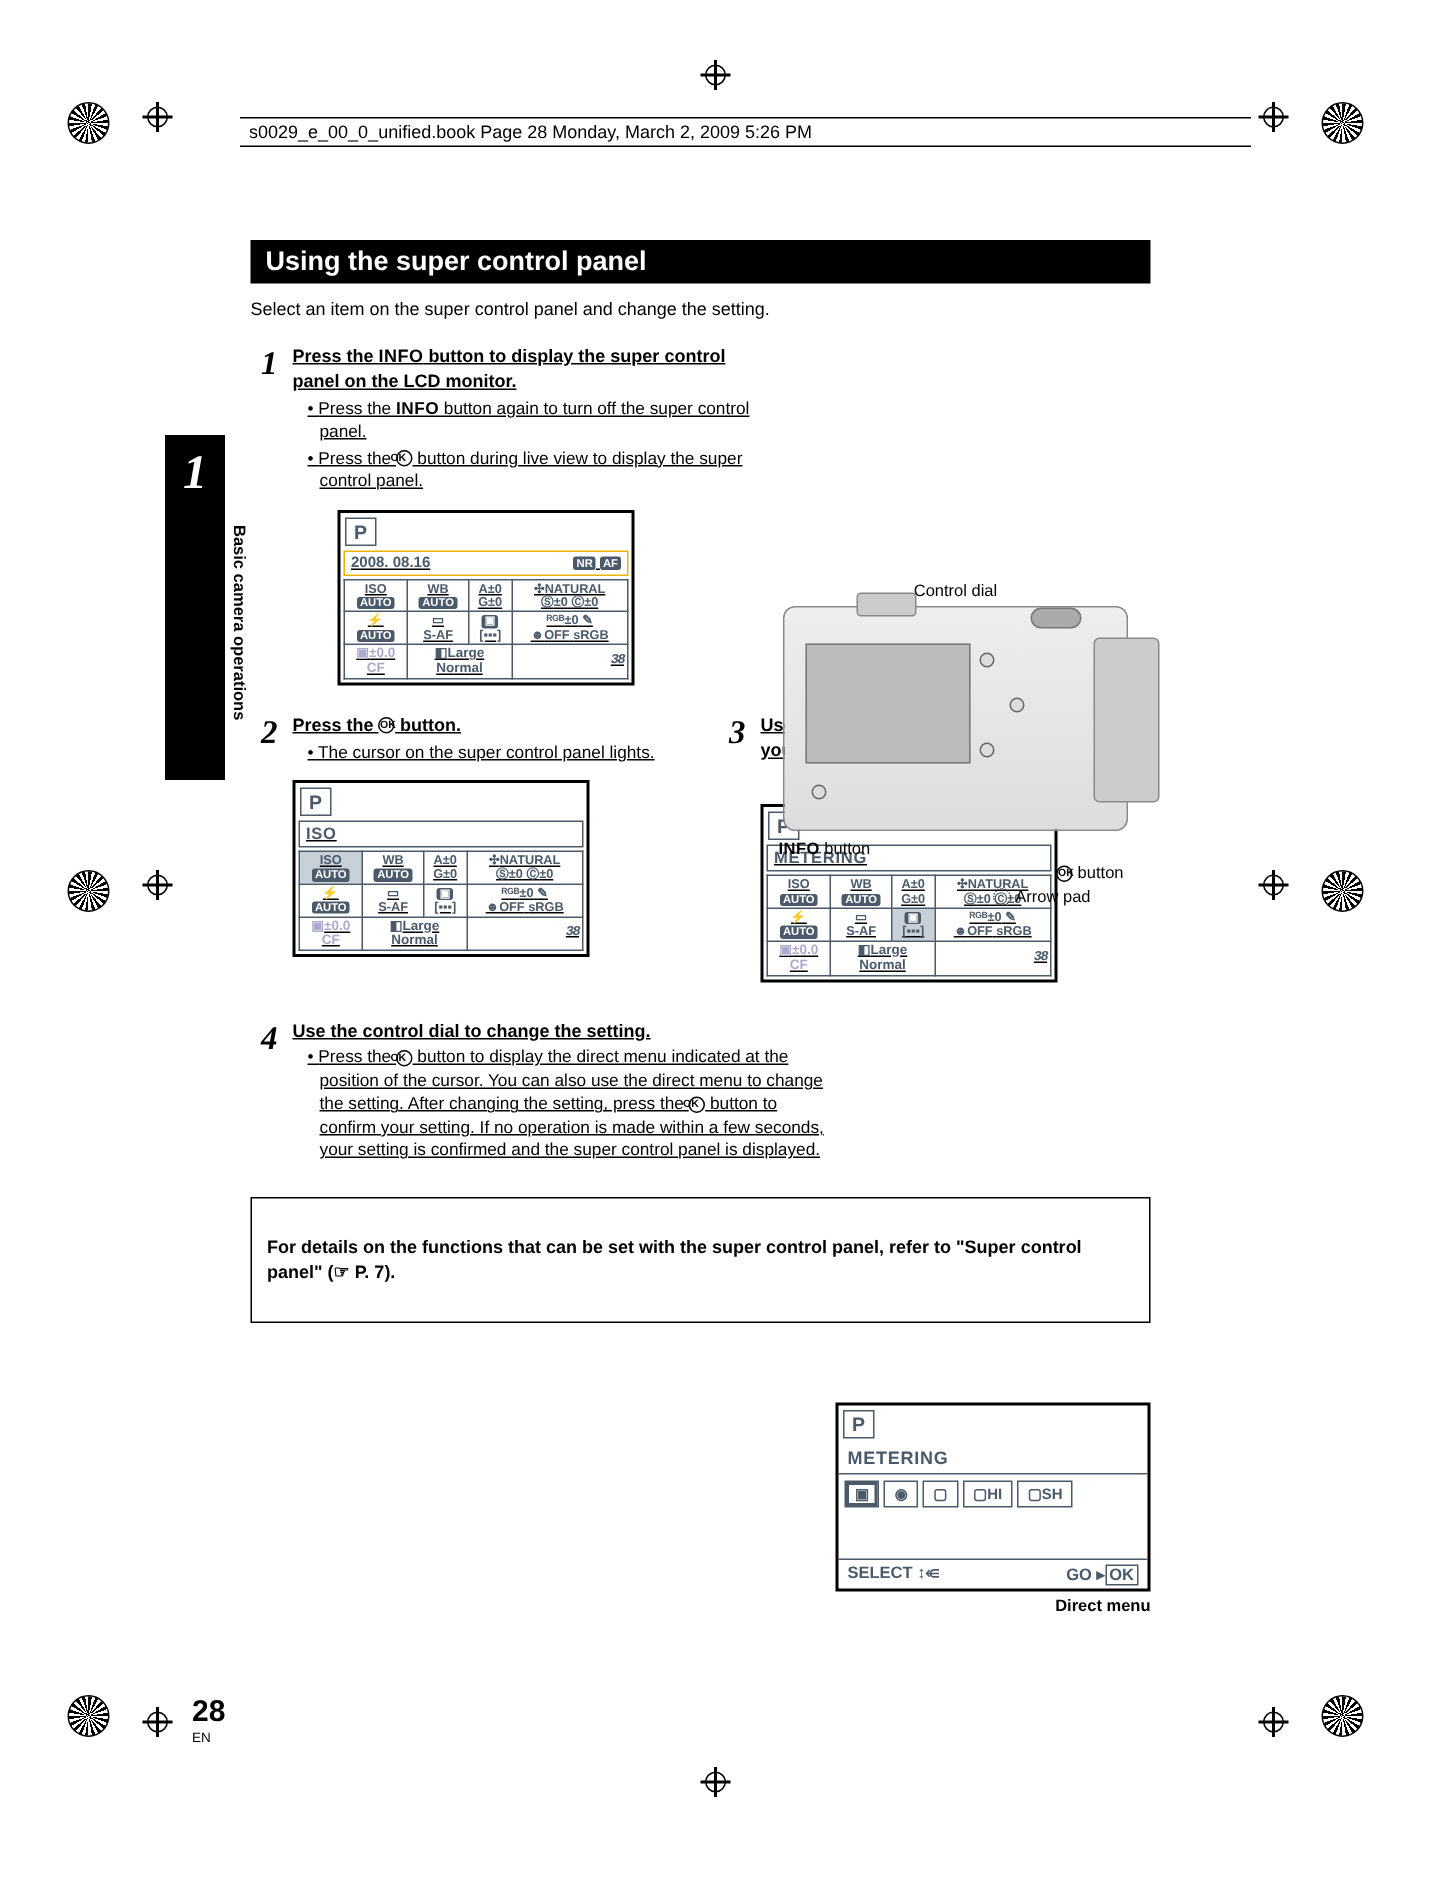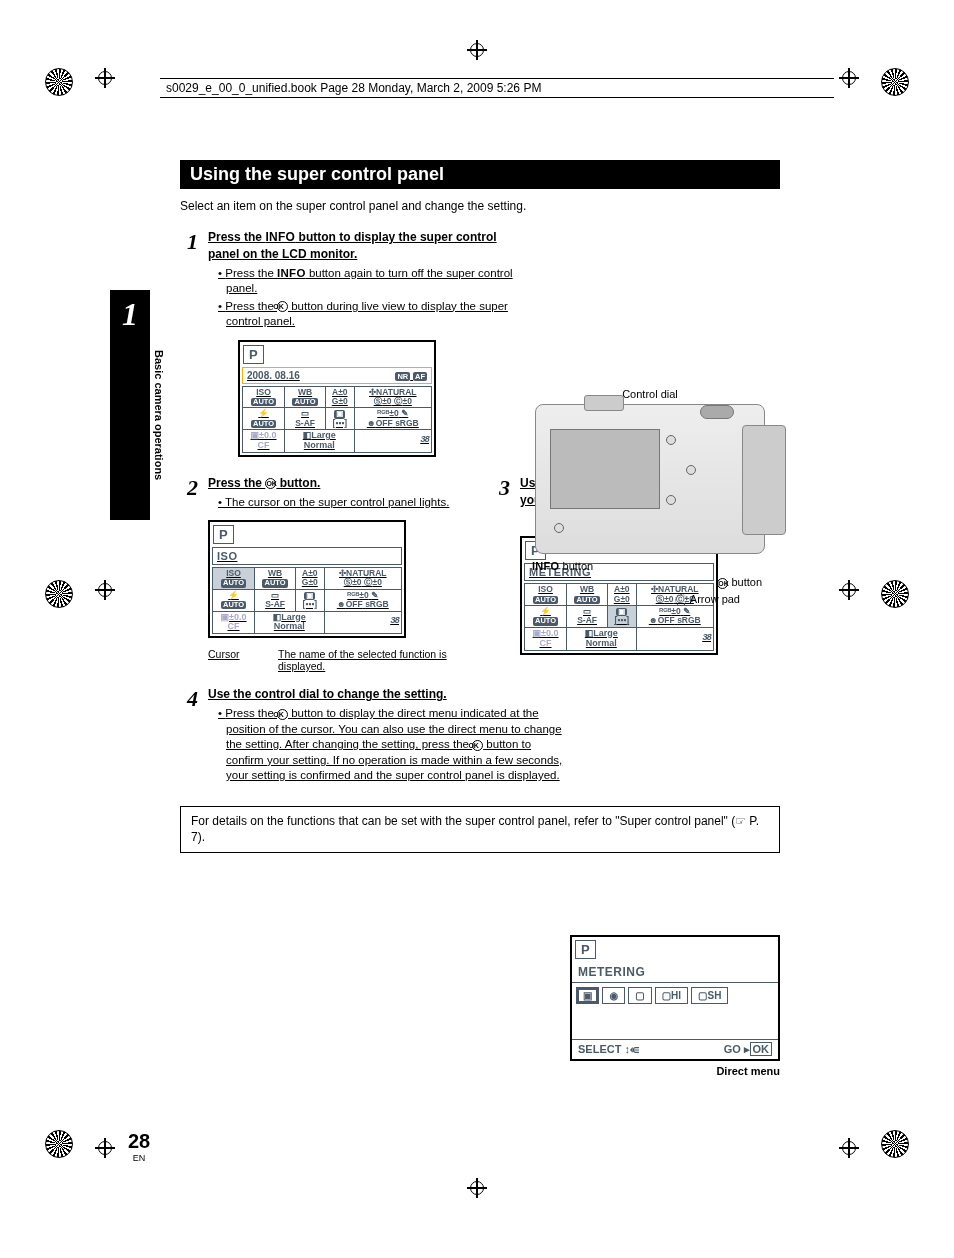--- a/index.html
+++ b/index.html
@@ -33,21 +33,21 @@
   .cm-bl{bottom:100px; left:95px;} .cm-br{bottom:100px; right:95px;}
   .cm-tc{top:40px; left:467px;} .cm-bc{bottom:60px; left:467px;}
 
   .runhead {
     position: absolute; top: 78px; left: 160px; right: 120px;
     border-top: 1px solid #000; border-bottom: 1px solid #000;
     padding: 2px 6px; font-size: 12px;
   }
 
   .content {
-    position: absolute; top: 160px; left: 180px; width: 600px;
+    position: absolute; top: 160px; left: 167px; width: 600px;
   }
 
   .side-tab {
     position: absolute; top: 290px; left: 110px; width: 40px; height: 230px;
     background: #000; color: #fff; text-align: center;
   }
   .side-tab .num { font-family: "Times New Roman", serif; font-style: italic; font-size: 32px; padding-top: 6px; font-weight: bold;}
   .side-label {
     position: absolute; top: 350px; left: 153px; font-size: 11px; font-weight: bold;
     writing-mode: vertical-rl; text-orientation: mixed;
@@ -114,24 +114,24 @@
   }
   .direct-menu .mode { border:1px solid #4a5a6a; display:inline-block; padding:1px 5px; margin:3px; font-size:13px;}
   .direct-menu .labelrow { padding:3px 6px; border-bottom:1px solid #4a5a6a; font-size:12px; letter-spacing:0.5px;}
   .direct-menu .opts { padding:4px; display:flex; flex-wrap:wrap; gap:3px; min-height:56px; align-content:flex-start;}
   .direct-menu .opt { border:1px solid #4a5a6a; padding:2px 6px; font-size:10px; display:flex; align-items:center; gap:2px;}
   .direct-menu .opt.sel { box-shadow: 0 0 0 2px #4a5a6a inset;}
   .direct-menu .foot { display:flex; justify-content:space-between; border-top:1px solid #4a5a6a; padding:3px 6px; font-size:11px;}
   .dm-caption { text-align:right; font-size:11px; font-weight:bold; margin-top:4px;}
 
   .note-box {
-    border: 1px solid #000; padding: 6px 10px; margin-top: 20px; font-size: 12px; font-weight: normal; line-height:1.4;
+    border: 1px solid #000; padding: 24px 10px; margin-top: 20px; font-size: 12px; font-weight: bold; line-height:1.4;
   }
   .pg-num {
-    position: absolute; bottom: 95px; left: 128px; text-align:center;
+    position: absolute; bottom: 95px; left: 128px; text-align:left;
   }
   .pg-num .n { font-family: Arial; font-weight: 900; font-size: 20px; }
   .pg-num .en { font-size: 9px; }
   .rightcol2 { position:absolute; top: 765px; right: 0; width: 235px; }
 
   .step-row-23 { display:flex; gap: 24px; }
   .step-row-23 > .stepcol { flex:1; }
 </style>
 </head>
 <body>
@@ -254,24 +254,20 @@
                 <td>ᴿᴳᴮ<span>±0</span> <span>✎</span><br>☻<span>OFF</span> <span>sRGB</span></td>
               </tr>
               <tr class="botrow">
                 <td style="color:#aac">▣<span>±0.0</span><br><span>CF</span></td>
                 <td colspan="2">◧<span>Large</span><br><span>Normal</span></td>
                 <td class="counter">38</td>
               </tr>
             </tbody>
               </table>
           </div>
-          <div class="caption-row" style="margin-left:0;">
-            <div class="caption" style="width:60px;">Cursor</div>
-            <div class="caption" style="flex:1;">The name of the selected function is displayed.</div>
-          </div>
         </div>
       </div>
     </div>
 
     <div class="stepcol">
       <div class="step">
         <div class="step-num">3</div>
         <div class="step-body">
           <div class="head">
             <span>Use </span><span class="arrowpad-icon"></span><span> to move the cursor to the function you want to set.</span>

